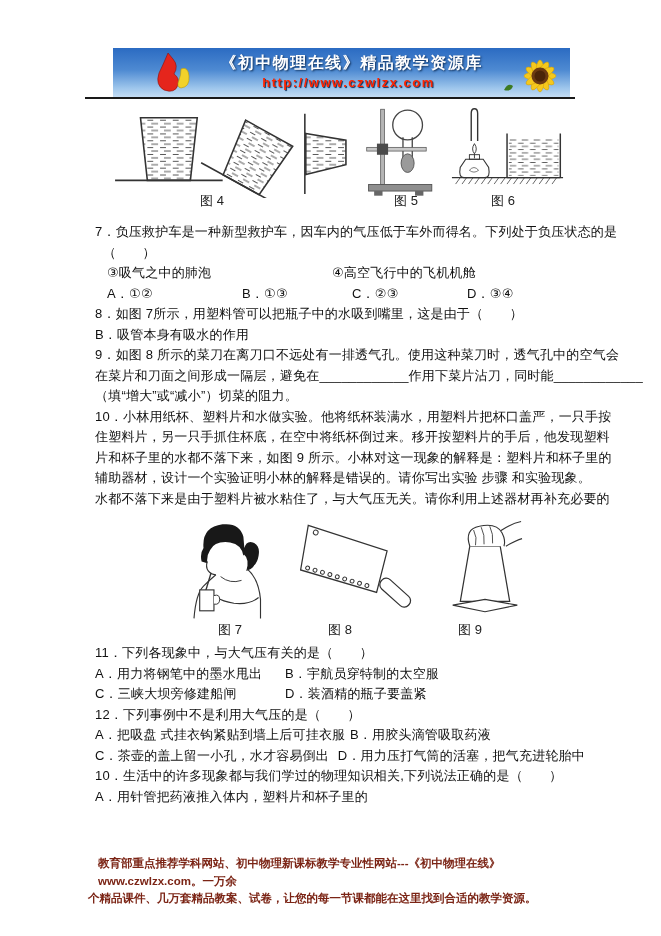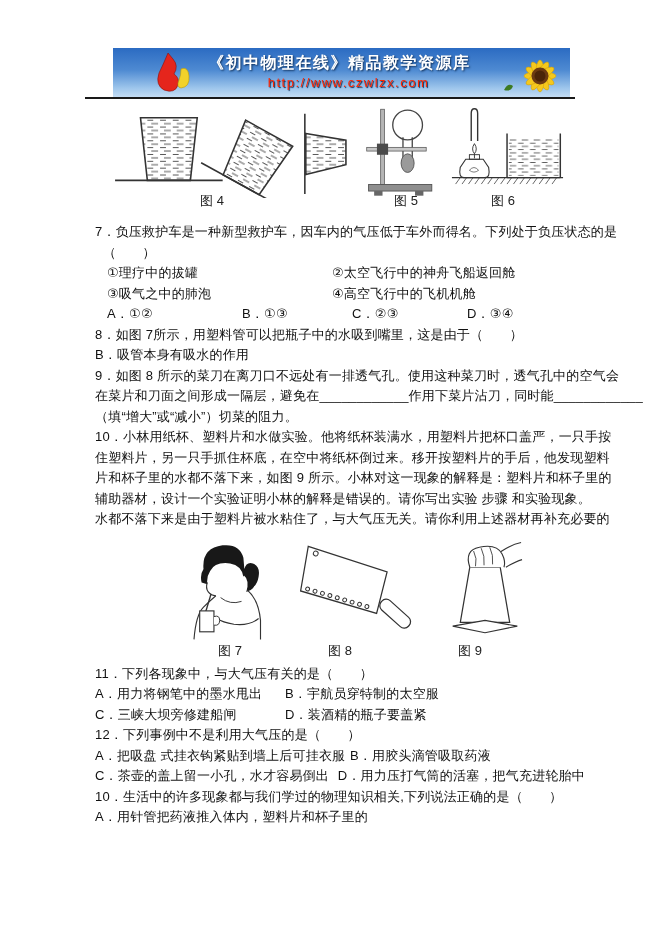--- a/index.html
+++ b/index.html
@@ -9,27 +9,27 @@
     color:#111;overflow:hidden;margin:0 auto;
   }
   
   .banner{
     position:absolute;left:113px;top:48px;width:457px;height:49px;
     background:linear-gradient(180deg,#2b6bc2 0%,#4e8ad2 45%,#9ec6ec 82%,#c4ddf4 100%);
     overflow:hidden;
   }
   .banner-logo{position:absolute;left:38px;top:3px;}
   .banner-title{
-    position:absolute;left:95px;right:75px;top:5px;
+    position:absolute;left:95px;right:75px;top:5px;text-align:center;
     color:#ffffff;font-weight:bold;font-size:16px;letter-spacing:1.5px;
     text-shadow:1px 1px 2px #0d2c55;white-space:nowrap;
   }
   .banner-url{
     position:absolute;left:95px;right:81px;top:27px;text-align:center;
-    color:#ff2400;font-weight:normal;font-size:13px;letter-spacing:1.5px;
+    color:#ff2400;font-weight:bold;font-size:13px;letter-spacing:1.5px;
     text-shadow:1px 1px 1px #0d2c55;white-space:nowrap;
   }
   .banner-sunflower{position:absolute;right:4px;top:6px;}
   .top-rule{position:absolute;left:85px;top:97px;width:490px;height:2px;background:#1a1a1a;}
   
   .figrow-top{position:absolute;left:105px;top:104px;width:470px;height:112px;}
   .figrow-top svg{position:absolute;}
   .fig-label{
     position:absolute;font-size:13px;color:#222;width:60px;text-align:center;
     white-space:nowrap;
@@ -130,24 +130,20 @@
       <rect x="64" y="36" width="54" height="40" fill="url(#w6)"></rect>
     </svg>
     <div class="fig-label" style="left:77px">图 4</div>
     <div class="fig-label" style="left:271px">图 5</div>
     <div class="fig-label" style="left:368px">图 6</div>
   </div>
 
   <div class="body-text">
     <div class="ln">7．负压救护车是一种新型救护车，因车内的气压低于车外而得名。下列处于负压状态的是</div>
     <div class="ln" style="padding-left:8px">（　　）</div>
-    <div class="ln row indent">
-      <span class="w225">①理疗中的拔罐</span>
-      <span>②太空飞行中的神舟飞船返回舱</span>
-    </div>
     <div class="ln row indent">
       <span class="w225">③吸气之中的肺泡</span>
       <span>④高空飞行中的飞机机舱</span>
     </div>
     <div class="ln row indent">
       <span class="wA">A．①②</span>
       <span class="wB">B．①③</span>
       <span class="wC">C．②③</span>
       <span>D．③④</span>
     </div>
@@ -228,14 +224,18 @@
     </div>
     <div class="ln row">
       <span class="w255">C．茶壶的盖上留一小孔，水才容易倒出</span>
       <span>D．用力压打气筒的活塞，把气充进轮胎中</span>
     </div>
 
     <div class="ln">10．生活中的许多现象都与我们学过的物理知识相关,下列说法正确的是（　　）</div>
     <div class="ln">A．用针管把药液推入体内，塑料片和杯子里的</div>
   </div>
 
+  <div class="footer">
+    <div class="fl1">教育部重点推荐学科网站、初中物理新课标教学专业性网站---《初中物理在线》www.czwlzx.com。一万余</div>
+    <div>个精品课件、几万套精品教案、试卷，让您的每一节课都能在这里找到合适的教学资源。</div>
+  </div>
 
 </div>
 
 </body></html>

